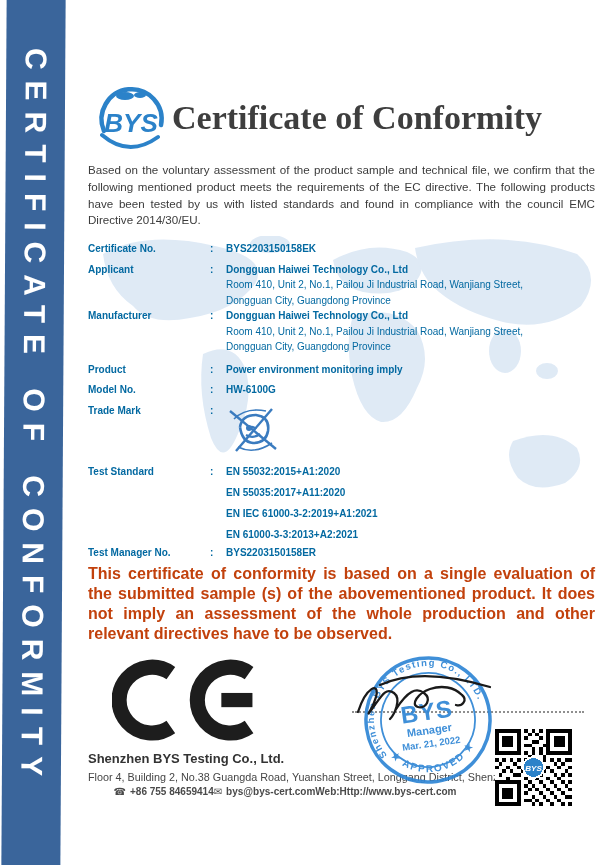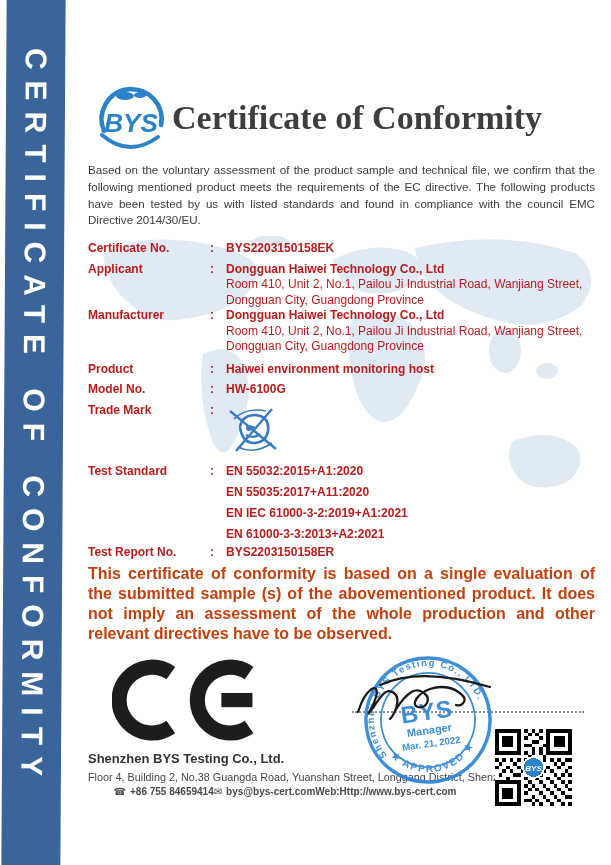--- a/index.html
+++ b/index.html
@@ -20,21 +20,21 @@
            font-family:"Liberation Serif", serif; font-weight:bold; font-size:34px; color:#3e3e3e; }
 
   .intro { position:absolute; left:88px; top:162px; width:507px; z-index:3;
            font-size:11.6px; line-height:16.8px; font-weight:normal; color:#3b3b3b; text-align:justify; }
 
   
   .map { position:absolute; left:85px; top:236px; width:515px; height:315px; z-index:0; opacity:.9; }
 
   
   .details { position:absolute; left:88px; top:241px; width:512px; z-index:3;
-             font-size:12px; color:#b91c1c; }
+             font-size:10px; color:#0369a1; }
   .row { display:flex; line-height:15.5px; }
   .row .lbl { width:122px; flex:none; font-weight:bold; }
   .row .col { width:16px; flex:none; font-weight:bold; }
   .row .val { font-weight:bold; }
   .addr { font-weight:normal; line-height:15.5px; }
   .mb5 { margin-bottom:5px; } .mb7 { margin-bottom:7px; } .mb8 { margin-bottom:0; } .mb2 { margin-bottom:2px; }
   .std-line { font-weight:bold; line-height:21px; }
   .tm-logo { width:54px; height:50px; margin-top:2px; }
 
   .closing { position:absolute; left:88px; top:564px; width:507px; z-index:3;
@@ -114,21 +114,21 @@
       <span>
         <span class="val">Dongguan Haiwei Technology Co., Ltd</span>
         <div class="addr">Room 410, Unit 2, No.1, Pailou Ji Industrial Road, Wanjiang Street,</div>
         <div class="addr">Dongguan City, Guangdong Province</div>
       </span>
     </div>
 
     <div class="row mb5">
       <span class="lbl">Product</span>
       <span class="col">:</span>
-      <span class="val">Haiwei environment monitoring host</span>
+      <span class="val">Power environment monitoring imply</span>
     </div>
 
     <div class="row mb5">
       <span class="lbl">Model No.</span>
       <span class="col">:</span>
       <span class="val">HW-6100G</span>
     </div>
 
     <div class="row mb2">
       <span class="lbl">Trade Mark</span>
@@ -154,21 +154,21 @@
       <span class="col std-line">:</span>
       <span>
         <div class="std-line">EN 55032:2015+A1:2020</div>
         <div class="std-line">EN 55035:2017+A11:2020</div>
         <div class="std-line">EN IEC 61000-3-2:2019+A1:2021</div>
         <div class="std-line">EN 61000-3-3:2013+A2:2021</div>
       </span>
     </div>
 
     <div class="row">
-      <span class="lbl">Test Report No.</span>
+      <span class="lbl">Test Manager No.</span>
       <span class="col">:</span>
       <span class="val">BYS2203150158ER</span>
     </div>
   </div>
 
   <div class="closing">This certificate of conformity is based on a single evaluation of the submitted sample (s) of the abovementioned product. It does not imply an assessment of the whole production and other relevant directives have to be observed.</div>
 
   <svg class="ce" viewBox="0 0 180 105" aria-label="CE">
     <g stroke="#1d1d1d" stroke-width="17" fill="none">
       <path d="M66.2,21.7 A37,37 0 1 0 66.2,82.3"></path>

